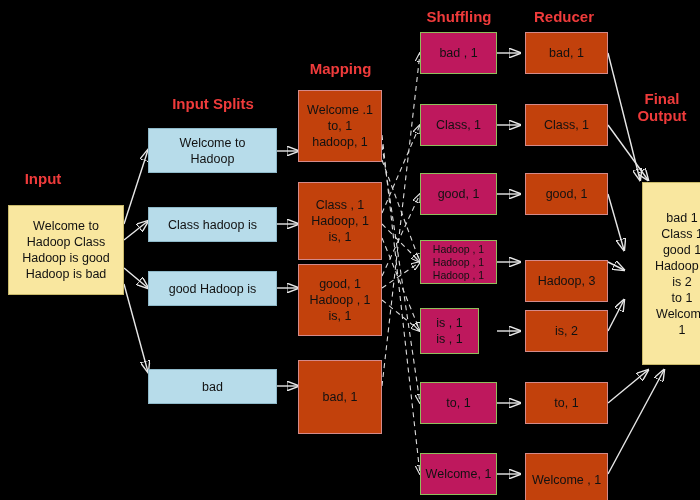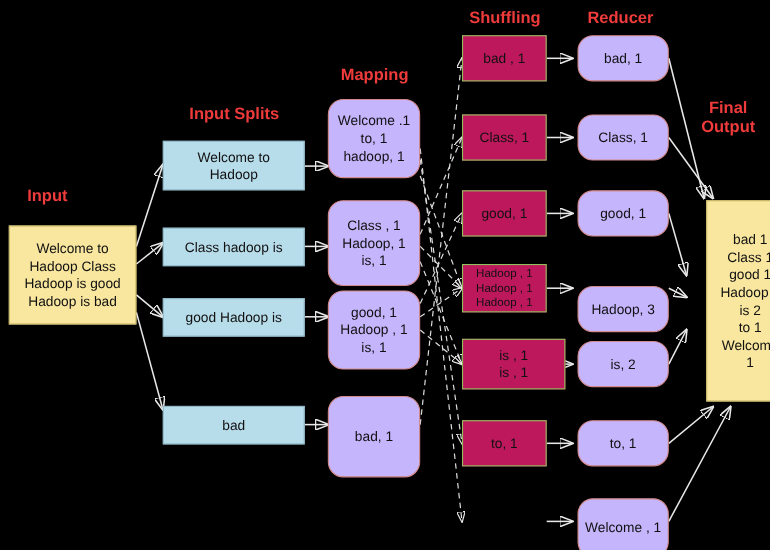--- a/index.html
+++ b/index.html
@@ -42,21 +42,21 @@
     justify-content: center;
     text-align: center;
     color: #111111;
     font-size: 12.5px;
     line-height: 16px;
     white-space: pre-line;
     padding: 2px 3px;
   }
   .node.yellow { background: #f9e79f; border-color: #c9b96a; }
   .node.blue   { background: #b7dcea; border-color: #8fb9c9; }
-  .node.pink   { background: #c4b5fd; border-color: #d48a8a; border-radius: 14px; }
+  .node.pink   { background: #c2410c; border-color: #d48a8a; }
   .node.green  { background: #be185d; border-color: #8fbf5c; }
   .node.left-align { justify-content: flex-start; text-align: center; padding-left: 8px; margin-left: 17px; }
   .node.small { font-size: 10.5px; line-height: 13px; }
 </style>
 </head>
 <body>
 
 <div id="canvas">
 
   <svg class="edges" viewBox="0 0 700 500">
@@ -141,23 +141,24 @@
 Hadoop , 1
 is, 1</div>
   <div class="node pink" style="left:298px; top:360px; width:84px; height:74px;">bad, 1</div>
 
   <div class="node green" style="left:420px; top:32px; width:77px; height:42px;">bad , 1</div>
   <div class="node green" style="left:420px; top:104px; width:77px; height:42px;">Class, 1</div>
   <div class="node green" style="left:420px; top:173px; width:77px; height:42px;">good, 1</div>
   <div class="node green small" style="left:420px; top:240px; width:77px; height:44px;">Hadoop , 1
 Hadoop , 1
 Hadoop , 1</div>
-  <div class="node green" style="left:420px; top:308px; width:94px; height:46px;">is , 1
+  <div class="node green" style="left:420px; top:308px; width:59px; height:46px;">is , 1
 is , 1</div>
   <div class="node green" style="left:420px; top:382px; width:77px; height:42px;">to, 1</div>
+  <div class="node green" style="left:420px; top:453px; width:77px; height:42px;">Welcome, 1</div>
 
   <div class="node pink" style="left:525px; top:32px; width:83px; height:42px;">bad, 1</div>
   <div class="node pink" style="left:525px; top:104px; width:83px; height:42px;">Class, 1</div>
   <div class="node pink" style="left:525px; top:173px; width:83px; height:42px;">good, 1</div>
   <div class="node pink" style="left:525px; top:241px; width:83px; height:42px;margin-top:19px;">Hadoop, 3</div>
   <div class="node pink" style="left:525px; top:310px; width:83px; height:42px;">is, 2</div>
   <div class="node pink" style="left:525px; top:382px; width:83px; height:42px;">to, 1</div>
   <div class="node pink" style="left:525px; top:453px; width:83px; height:54px;">Welcome , 1</div>
 
   <div class="node yellow left-align" style="left:625px; top:182px; width:75px; height:183px;">bad 1

